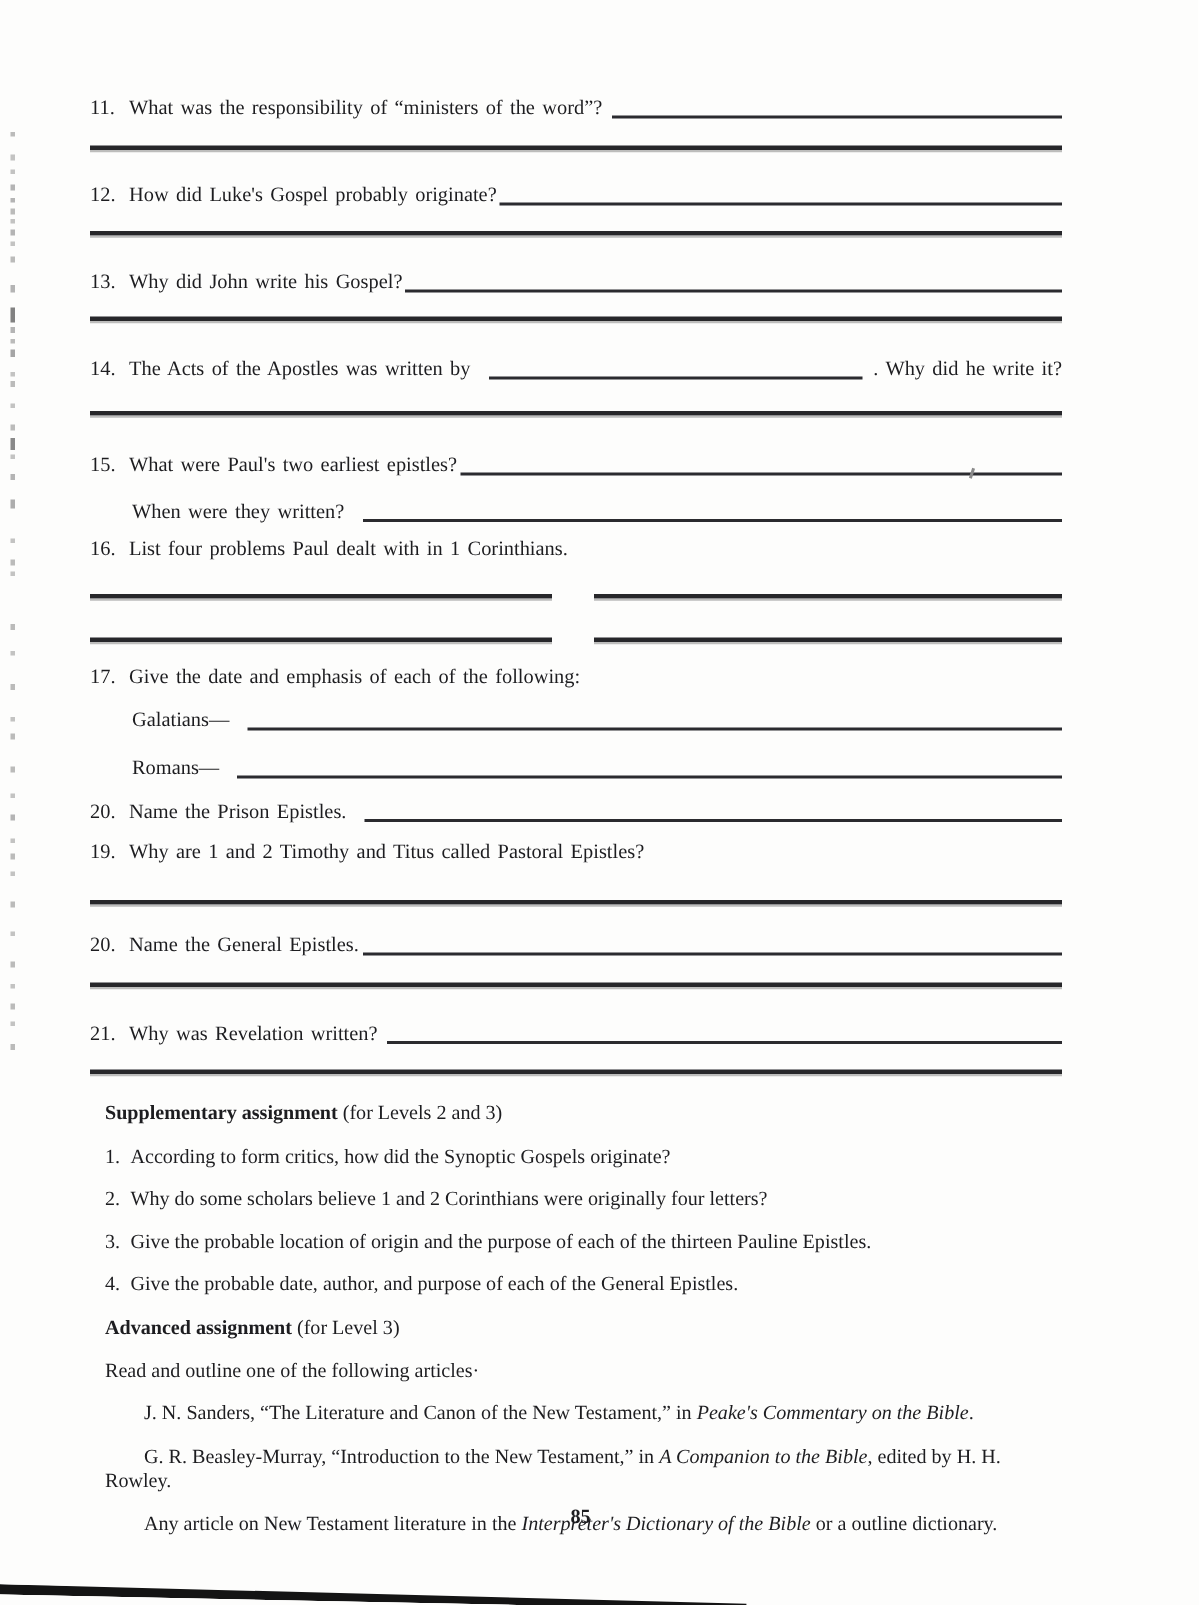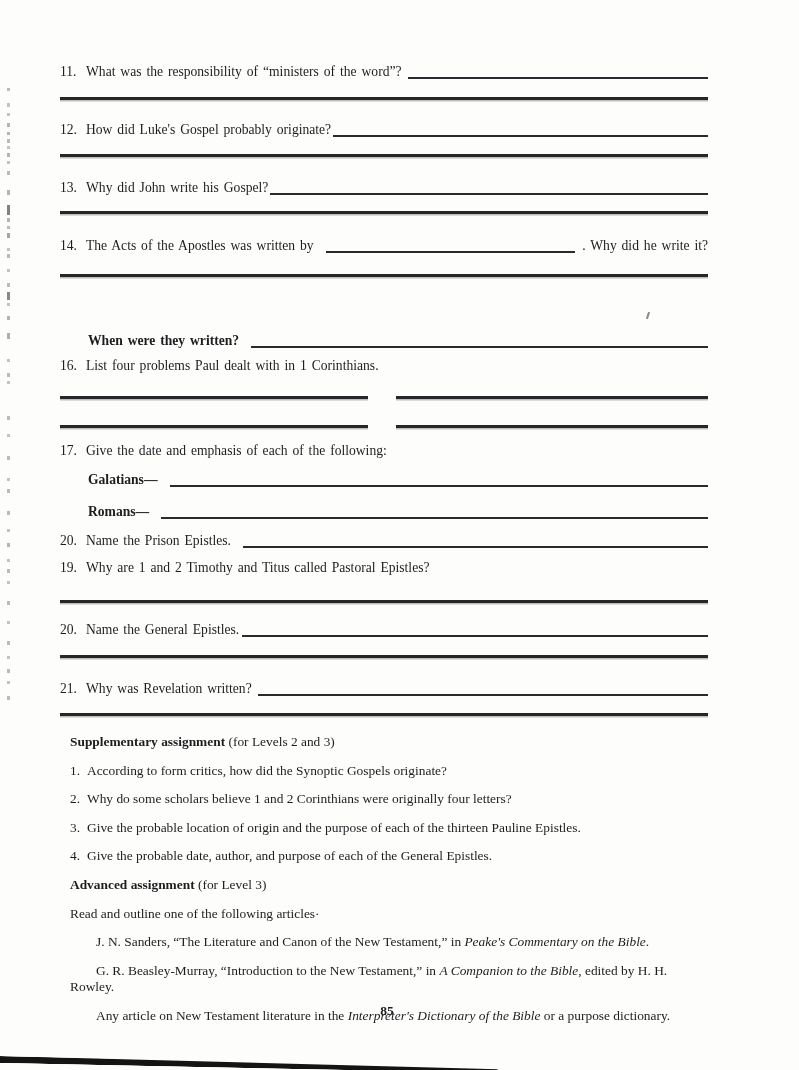--- a/index.html
+++ b/index.html
@@ -8,21 +8,21 @@
     position:relative;width:799px;height:1070px;background:#fdfdfc;
     font-family:"Liberation Serif","DejaVu Serif",serif;color:#1d1d20;
     overflow:hidden;
   }
   .row{
     position:absolute;left:60px;width:648px;display:flex;align-items:flex-end;
     font-size:13.6px;line-height:17px;white-space:nowrap;word-spacing:1.5px;
   }
   .row .num{flex:0 0 26px;}
   .row .qtext{flex:0 0 auto;}
-  .sub-row{left:88px;width:620px;font-weight:bold;}
+  .sub-row{left:88px;width:620px;}
   .blank{
     flex:1 1 auto;height:16px;border-bottom:2.5px solid #2b2b2f;
     margin-left:6px;margin-bottom:1px;
   }
   .blank.gap-wide{margin-left:12px;}
   .tail{flex:0 0 auto;margin-left:7px;}
   .rule{
     position:absolute;left:60px;width:648px;height:0;
     border-top:3px solid #27272a;box-shadow:0 1.5px 0 rgba(70,70,70,.35);
   }
@@ -122,20 +122,25 @@
   <div class="rule" style="top:211px"></div>
 
   <div class="row" style="top:235px">
     <span class="num">14.</span>
     <span class="qtext">The Acts of the Apostles was written by</span>
     <span class="blank gap-wide"></span>
     <span class="tail">.  Why did he write it?</span>
   </div>
   <div class="rule" style="top:274px"></div>
 
+  <div class="row" style="top:299px">
+    <span class="num">15.</span>
+    <span class="qtext">What were Paul's two earliest epistles?</span>
+    <span class="blank" style="margin-left:2px"></span>
+  </div>
   <div class="row sub-row" style="top:330px">
     <span class="qtext">When were they written?</span>
     <span class="blank gap-wide"></span>
   </div>
 
   <div class="row" style="top:357px">
     <span class="num">16.</span>
     <span class="qtext">List four problems Paul dealt with in 1 Corinthians.</span>
   </div>
   <div class="rule col-left" style="top:396px"></div>
@@ -200,21 +205,21 @@
     <p class="item">
         <span class="inum">4.</span>
         <span>Give the probable date, author, and purpose of each of the General Epistles.</span>
       </p>
 
     <p class="head"><b>Advanced assignment</b><span> (for Level 3)</span></p>
     <p>Read and outline one of the following articles·</p>
 
     <p class="reading oneline"><span>J. N. Sanders, “The Literature and Canon of the New Testament,” in </span><span class="ital">Peake's Commentary on the Bible</span><span>.</span></p>
     <p class="reading"><span>G. R. Beasley-Murray, “Introduction to the New Testament,” in </span><span class="ital">A Companion to the Bible</span><span>, edited by H. H. Rowley.</span></p>
-    <p class="reading oneline"><span>Any article on New Testament literature in the </span><span class="ital">Interpreter's Dictionary of the Bible</span><span> or a purpose dictionary.</span></p>
+    <p class="reading oneline"><span>Any article on New Testament literature in the </span><span class="ital">Interpreter's Dictionary of the Bible</span><span> or a outline dictionary.</span></p>
   </div>
 
   <div class="page-number">85</div>
 
   <div class="stray-mark"></div>
   <div class="bottom-wedge"></div>
 
 </div>
 
 </body></html>

